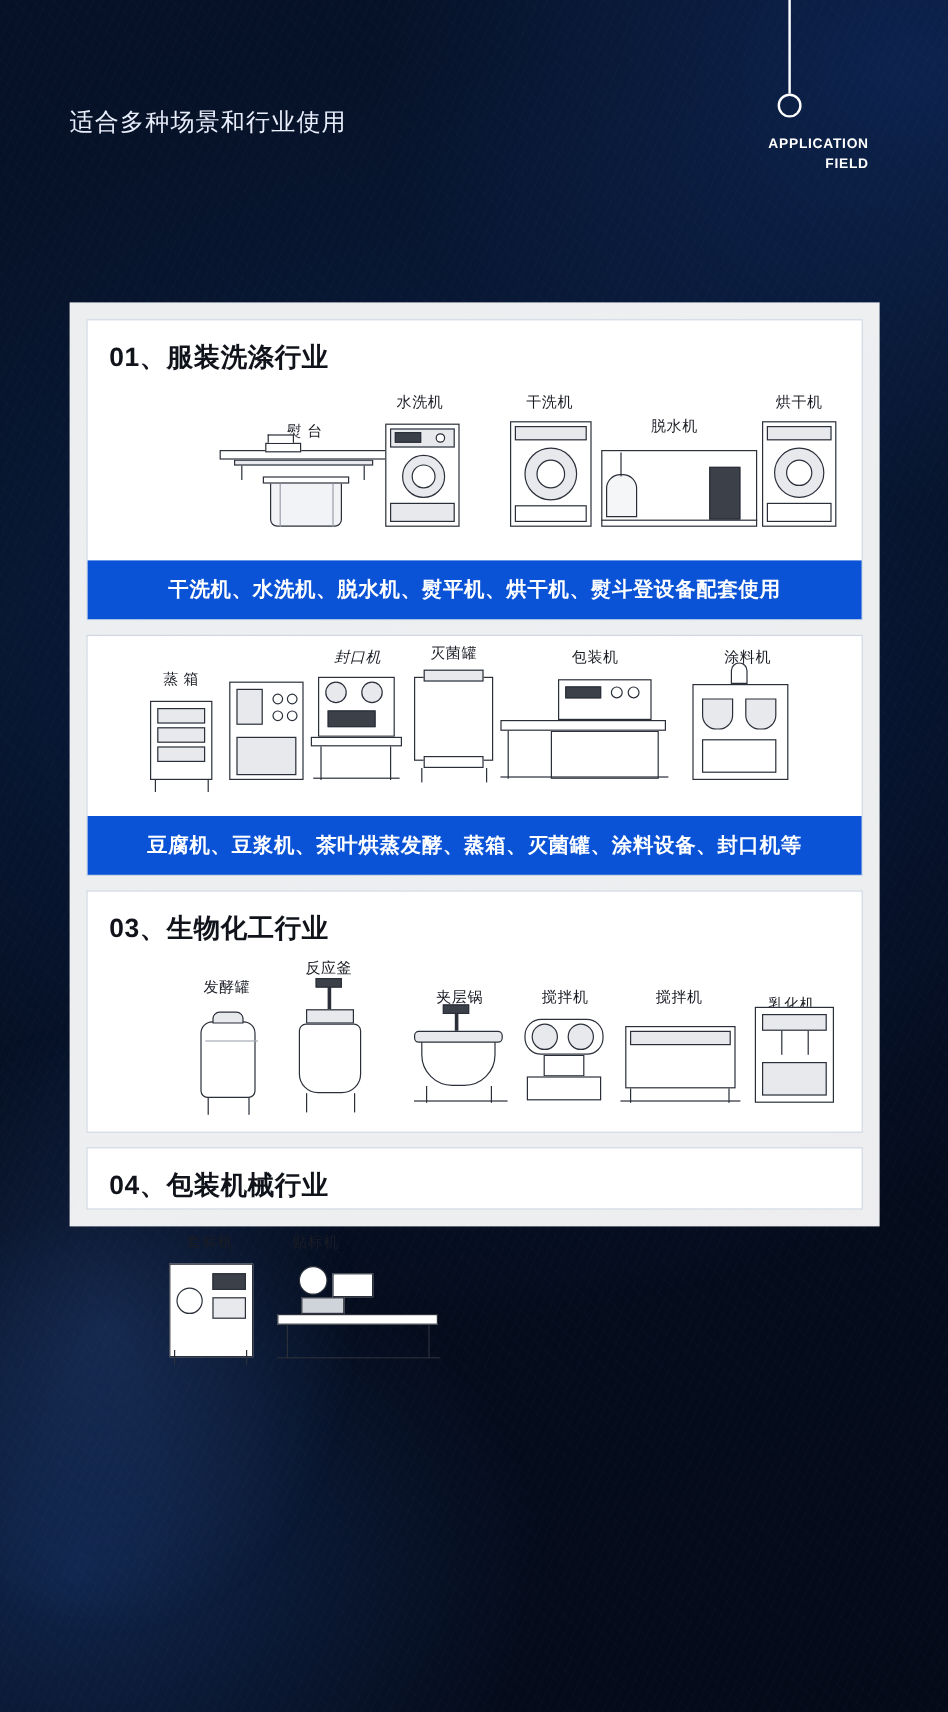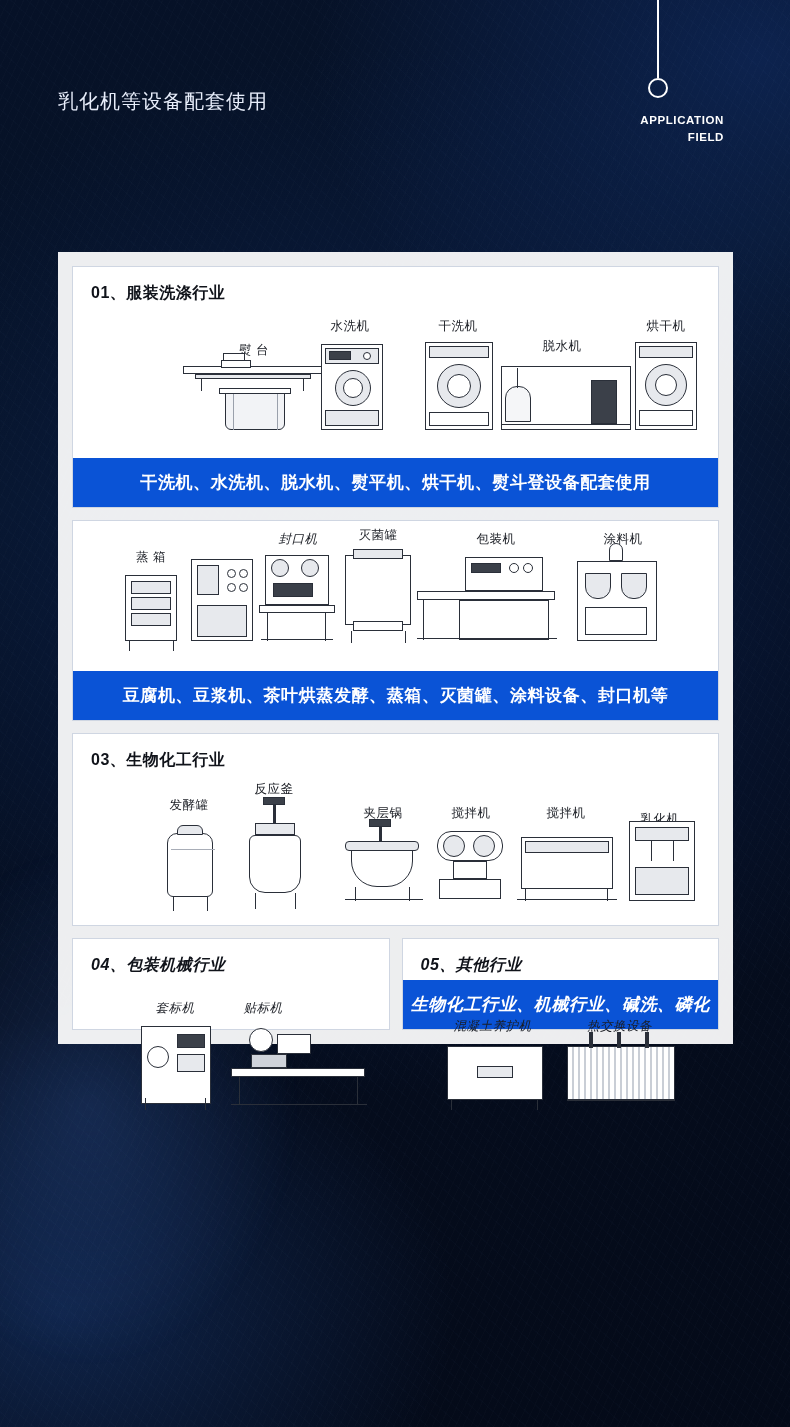--- a/index.html
+++ b/index.html
@@ -90,21 +90,21 @@
     background: rgba(255,255,255,0.93);
     padding: 14px;
   }
   .card {
     background: #ffffff;
     border: 1px solid #cfd6e2;
     margin-bottom: 12px;
   }
   .card:last-child { margin-bottom: 0; }
   .card-head {
-    font-size: 16px;
+    font-size: 22px;
     font-weight: bold;
     color: #10131a;
     padding: 16px 0 4px 18px;
     letter-spacing: 0.5px;
   }
   .card-figure {
     position: relative;
     height: 150px;
   }
   .bar {
@@ -112,21 +112,21 @@
     color: #ffffff;
     font-size: 17px;
     font-weight: bold;
     letter-spacing: 0.6px;
     text-align: center;
     padding: 13px 6px;
   }
   .two-col { display: flex; gap: 12px; }
   .two-col .card { flex: 1; margin-bottom: 0; }
   .col-wrap { display: flex; flex-direction: column; }
-  .col-wrap .card { flex: 1; display: flex; flex-direction: column; font-style: italic; }
+  .col-wrap .card { flex: 1; display: flex; flex-direction: column; }
   .col-wrap .card-figure { flex: 1; }
   .lbl {
     position: absolute;
     font-size: 12.5px;
     color: #1a1d24;
     white-space: nowrap;
     text-align: center;
     letter-spacing: 0.5px;
   }
   .ln { position: absolute; background: #2a2f39; }
@@ -146,21 +146,21 @@
   }
   .cir.g { background: #e7e9ed; }
 </style>
 </head>
 <body>
 
 <div class="bg-noise"></div>
 <div class="bg-glow-left"></div>
 
 <div class="header">
-  <div class="subtitle">乳化机等设备配套使用</div>
+  <div class="subtitle">适合多种场景和行业使用</div>
 
   <div class="corner-mark">
     <div class="vline"></div>
     <div class="dot"></div>
     <div class="cm-label">
       <div>APPLICATION</div>
       <div>FIELD</div>
     </div>
   </div>
 </div>
@@ -344,36 +344,15 @@
           <div class="bx" style="left:204px; top:54px; width:34px; height:20px;"></div>
           <div class="bx" style="left:158px; top:88px; width:134px; height:9px;"></div>
           <div class="bx d" style="left:178px; top:74px; width:36px; height:14px;"></div>
           <div class="ln" style="left:166px; top:97px; width:1.4px; height:28px;"></div>
           <div class="ln" style="left:284px; top:97px; width:1.4px; height:28px;"></div>
           <div class="ln" style="left:158px; top:124px; width:136px; height:1.4px;"></div>
         </div>
       </div>
     </div>
 
-    <div class="col-wrap" style="flex:1;">
-      <div class="card">
-        <div class="card-head">05、其他行业</div>
-        <div class="card-figure">
-
-          <div class="lbl" style="left:30px; top:38px; width:120px;">混凝土养护机</div>
-          <div class="bx" style="left:44px; top:66px; width:96px; height:54px;"></div>
-          <div class="bx g" style="left:74px; top:86px; width:36px; height:12px;"></div>
-          <div class="ln" style="left:48px; top:120px; width:1.4px; height:10px;"></div>
-          <div class="ln" style="left:134px; top:120px; width:1.4px; height:10px;"></div>
-
-          <div class="lbl" style="left:158px; top:38px; width:118px;">热交换设备</div>
-          <div class="bx" style="left:164px; top:66px; width:108px; height:54px; background:repeating-linear-gradient(90deg,#ffffff 0px,#ffffff 4px,#c9ced6 4px,#c9ced6 6px);"></div>
-          <div class="ln" style="left:186px; top:52px; width:4px; height:16px; background:#2a2f39;"></div>
-          <div class="ln" style="left:214px; top:52px; width:4px; height:16px; background:#2a2f39;"></div>
-          <div class="ln" style="left:242px; top:52px; width:4px; height:16px; background:#2a2f39;"></div>
-          <div class="ln" style="left:164px; top:120px; width:108px; height:1.4px;"></div>
-        </div>
-        <div class="bar">生物化工行业、机械行业、碱洗、磷化</div>
-      </div>
-    </div>
 
   </div>
 </div>
 
 </body></html>

